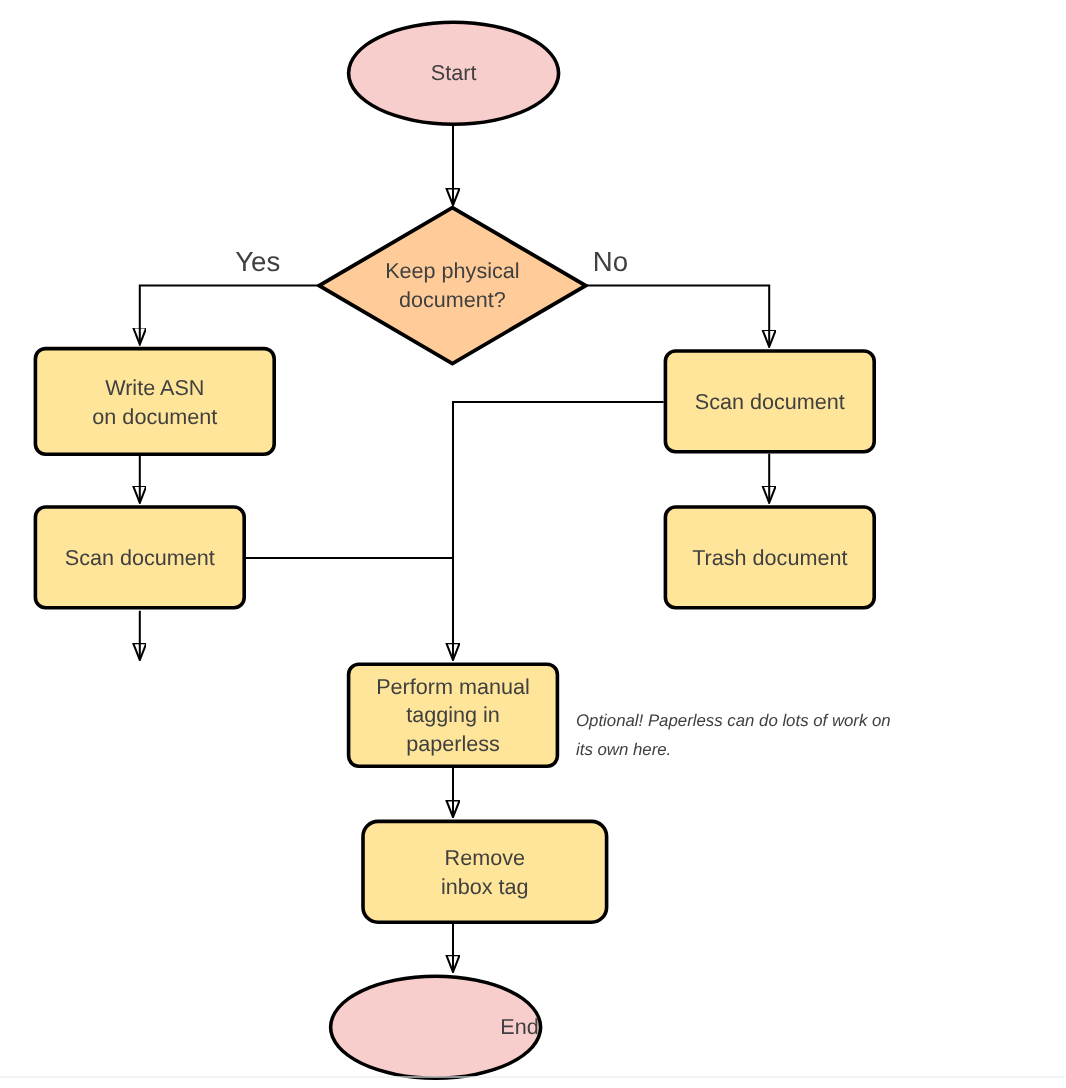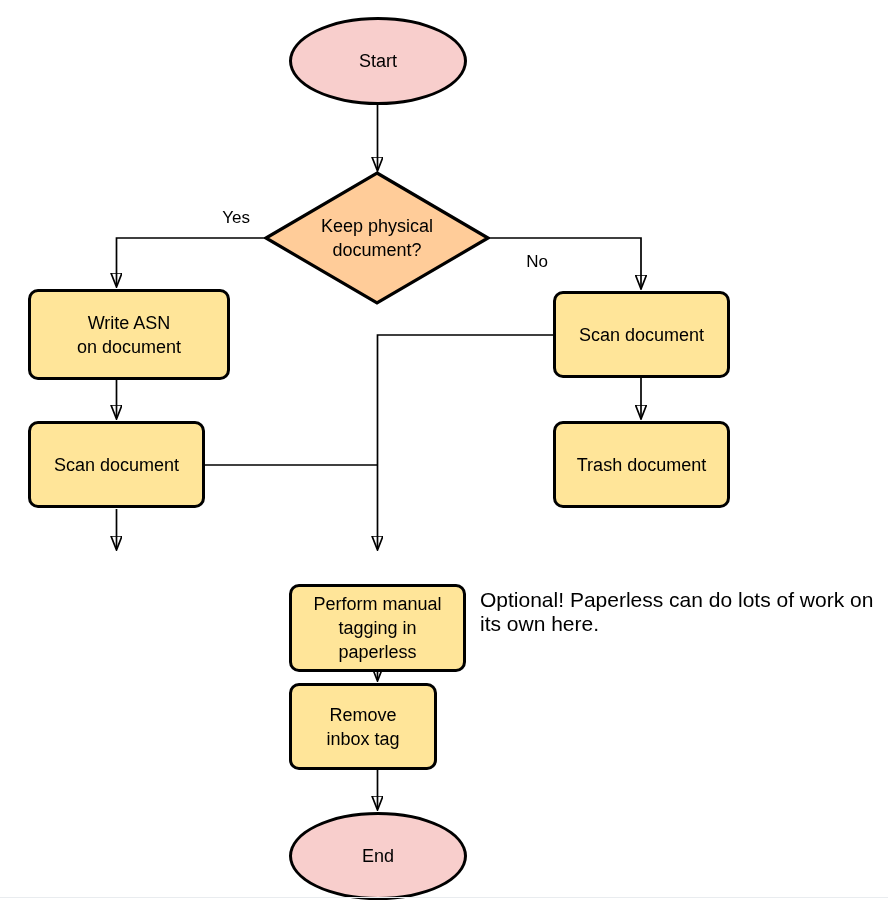--- a/index.html
+++ b/index.html
@@ -1,21 +1,21 @@
 <!DOCTYPE html>
 <html><head>
 <meta charset="utf-8">
 <style>
   html,body{margin:0;padding:0;background:#ffffff;}
   #canvas{
     position:relative;
     width:888px;height:907px;
     background:#ffffff;
     font-family:"Liberation Sans",sans-serif;
-    color:#000000;
+    color:#404040;
     overflow:hidden;
   }
   svg.connectors{position:absolute;left:0;top:0;width:888px;height:907px;}
   svg.connectors path{fill:none;stroke:#000;stroke-width:1.7px;}
 
   .node{
     position:absolute;
     box-sizing:border-box;
     display:flex;align-items:center;justify-content:center;
     text-align:center;
@@ -32,49 +32,50 @@
     border:3px solid #000;
     border-radius:10px;
     padding:0 8px;
   }
   .diamond{background:transparent;border:none;padding:0;}
   .diamond svg{position:absolute;left:0;top:0;width:100%;height:100%;}
   .diamond .label{position:relative;z-index:1;}
 
   .edge-label{
     position:absolute;
-    font-size:17px;line-height:20px;
-    text-align:right;
+    font-size:23px;line-height:20px;
+    text-align:left;
     background:#fff;
   }
   .note{
     position:absolute;
-    font-size:21px;line-height:24px;
+    font-style:italic;
+    font-size:14px;line-height:24px;
     white-space:pre-line;
   }
   .bottom-divider{
     position:absolute;
     left:0;top:897px;width:888px;height:1px;
     background:#e9ecef;
   }
 
   
   #n-start   {left:289px;top:17px; width:178px;height:88px;}
   #n-decision{left:264px;top:171px;width:226px;height:134px;align-items:center;}
   #n-write   {left:28px; top:289px;width:202px;height:91px;}
   #n-scan-l  {left:28px; top:421px;width:177px;height:87px;}
   #n-archive {left:28px; top:552px;width:177px;height:88px;}
   #n-scan-r  {left:553px;top:291px;width:177px;height:87px;}
   #n-trash   {left:553px;top:421px;width:177px;height:87px;text-align:center;}
-  #n-tagging {left:289px;top:552px;width:177px;height:88px;margin-top:32px;}
-  #n-remove  {left:289px;top:683px;width:148px;height:87px;}
-  #n-end     {left:289px;top:812px;width:178px;height:88px;}
+  #n-tagging {left:289px;top:552px;width:177px;height:88px;}
+  #n-remove  {left:301px;top:683px;width:206px;height:87px;border-radius:14px;}
+  #n-end     {left:274px;top:812px;width:178px;height:88px;justify-content:flex-end;}
 
   #lbl-yes{left:196px;top:208px;width:54px;}
-  #lbl-no {left:494px;top:208px;width:54px;margin-top:44px;}
+  #lbl-no {left:494px;top:208px;width:54px;}
   #note   {left:480px;top:588px;width:406px;}
 </style>
 </head>
 <body>
 
 <div id="canvas">
 
   <svg class="connectors" viewBox="0 0 888 907">
     <defs>
       <marker id="arrow" markerUnits="userSpaceOnUse" markerWidth="15" markerHeight="12" refX="13" refY="5.5" orient="auto">

